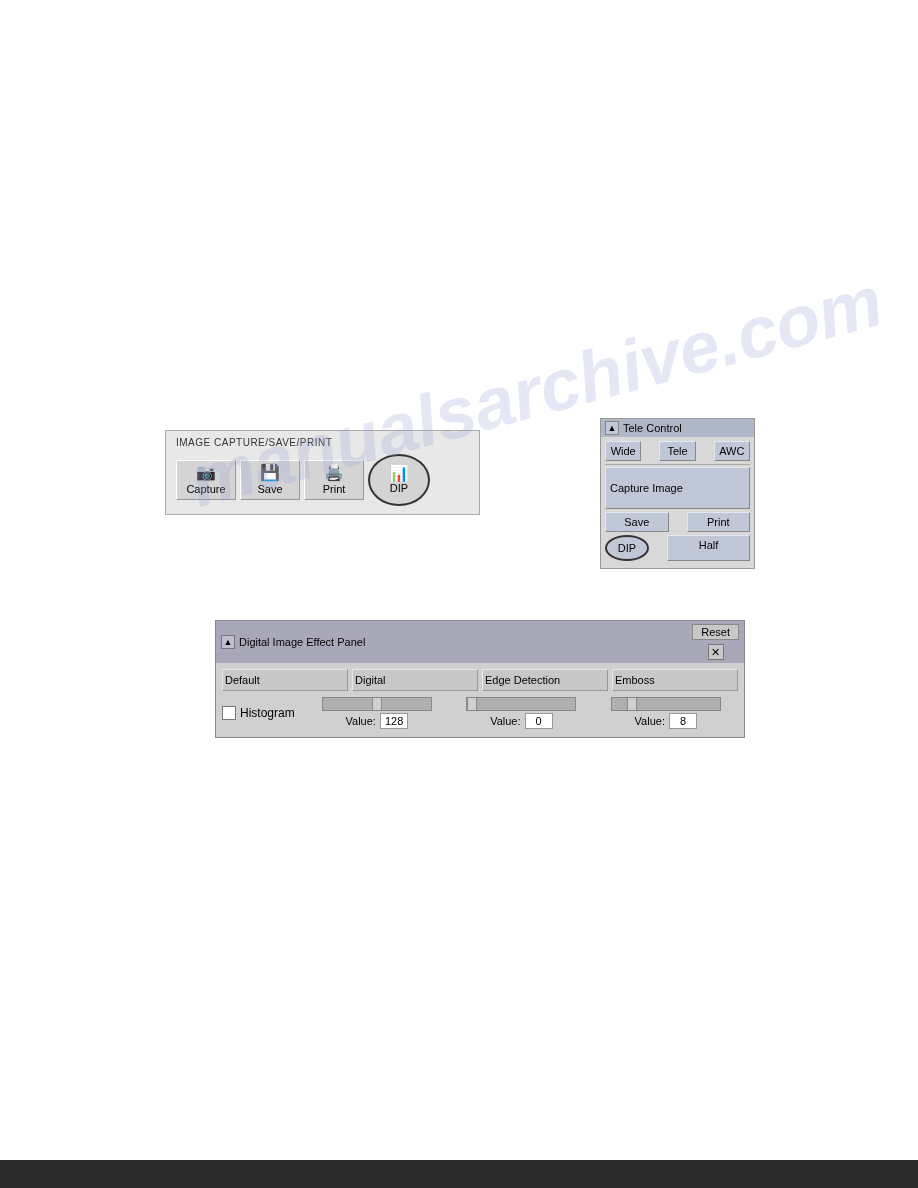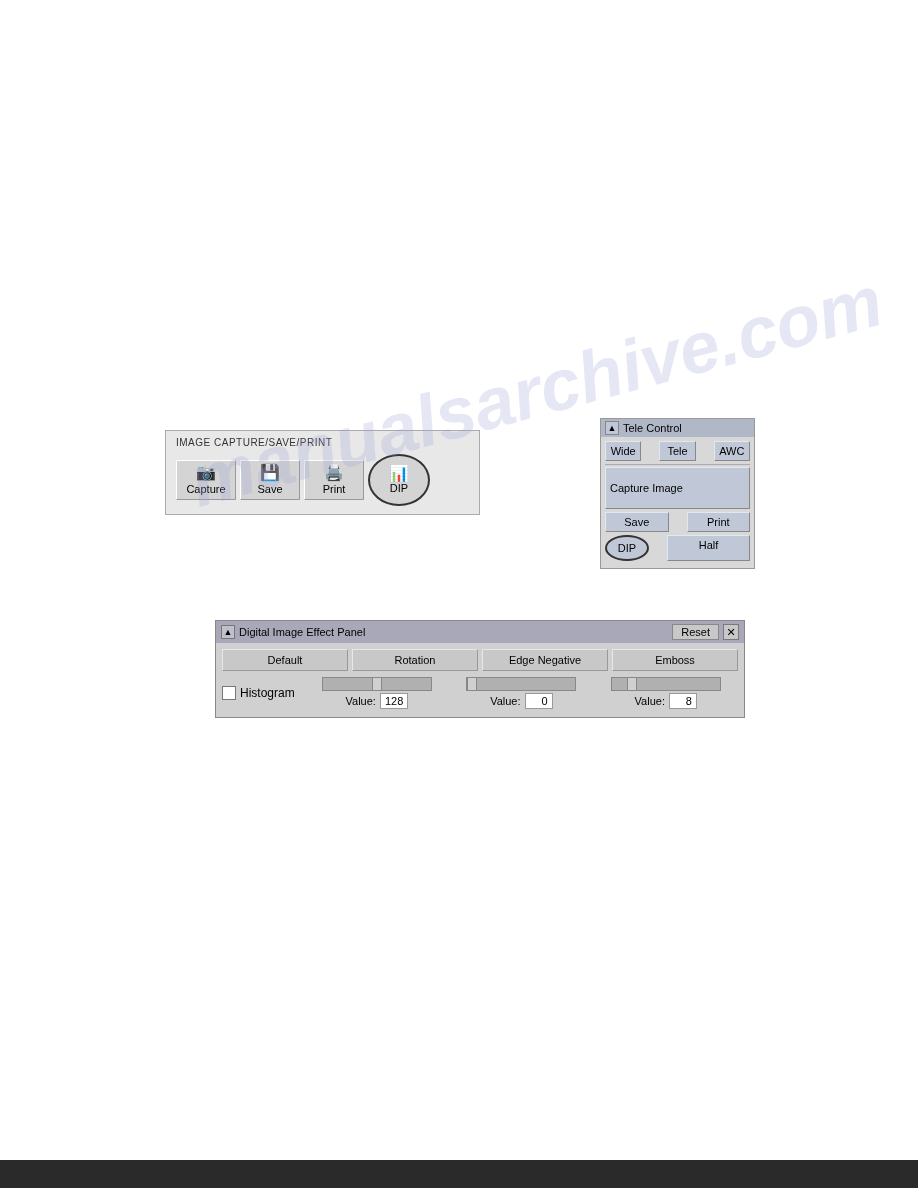--- a/index.html
+++ b/index.html
@@ -192,20 +192,21 @@
       display: flex;
       align-items: center;
       justify-content: center;
       font-size: 9px;
       cursor: pointer;
     }
     .dip-title-right {
       display: flex;
       align-items: center;
       gap: 4px;
+      flex-direction: column;
     }
     .dip-reset-btn {
       background: #c8c8c8;
       border: 1px solid #888;
       padding: 1px 8px;
       font-size: 11px;
       cursor: pointer;
     }
     .dip-close-btn {
       width: 16px;
@@ -226,21 +227,20 @@
       gap: 4px;
       margin-bottom: 4px;
     }
     .dip-effect-btn {
       flex: 1;
       background: #c8c8c8;
       border: 1px solid #999;
       border-top-color: #e8e8e8;
       border-left-color: #e8e8e8;
       padding: 4px 2px;
-      text-align: center;
       font-size: 11px;
       cursor: pointer;
     }
     .dip-histogram-check {
       display: flex;
       align-items: center;
       gap: 4px;
     }
     .dip-checkbox {
       width: 14px;
@@ -277,21 +277,21 @@
       display: flex;
       align-items: center;
       gap: 4px;
     }
     .dip-value-box {
       border: 1px solid #999;
       background: #fff;
       padding: 1px 4px;
       font-size: 11px;
       min-width: 28px;
-      text-align: right;
+      text-align: center;
     }
     .dip-bottom-row {
       display: flex;
       align-items: center;
       padding: 2px 0;
     }
 
     
     .bottom-bar {
       position: absolute;
@@ -376,22 +376,22 @@
       <div class="dip-reset-btn">Reset</div>
       <div class="dip-close-btn">
         <span>✕</span>
       </div>
     </div>
   </div>
   <div class="dip-body">
 
     <div class="dip-btn-row">
       <div class="dip-effect-btn">Default</div>
-      <div class="dip-effect-btn">Rotation</div>
-      <div class="dip-effect-btn">Edge Negative</div>
+      <div class="dip-effect-btn">Digital</div>
+      <div class="dip-effect-btn">Edge Detection</div>
       <div class="dip-effect-btn">Emboss</div>
     </div>
 
 
     <div class="dip-bottom-row">
       <div class="dip-histogram-check">
         <div class="dip-checkbox"></div>
         <span>Histogram</span>
       </div>
       <div style="flex:1; display:flex; justify-content:space-around; align-items:center; margin-left:10px;">

